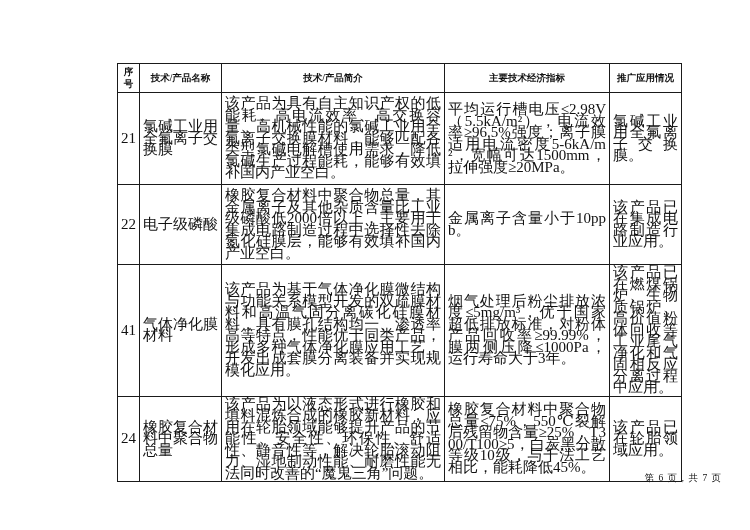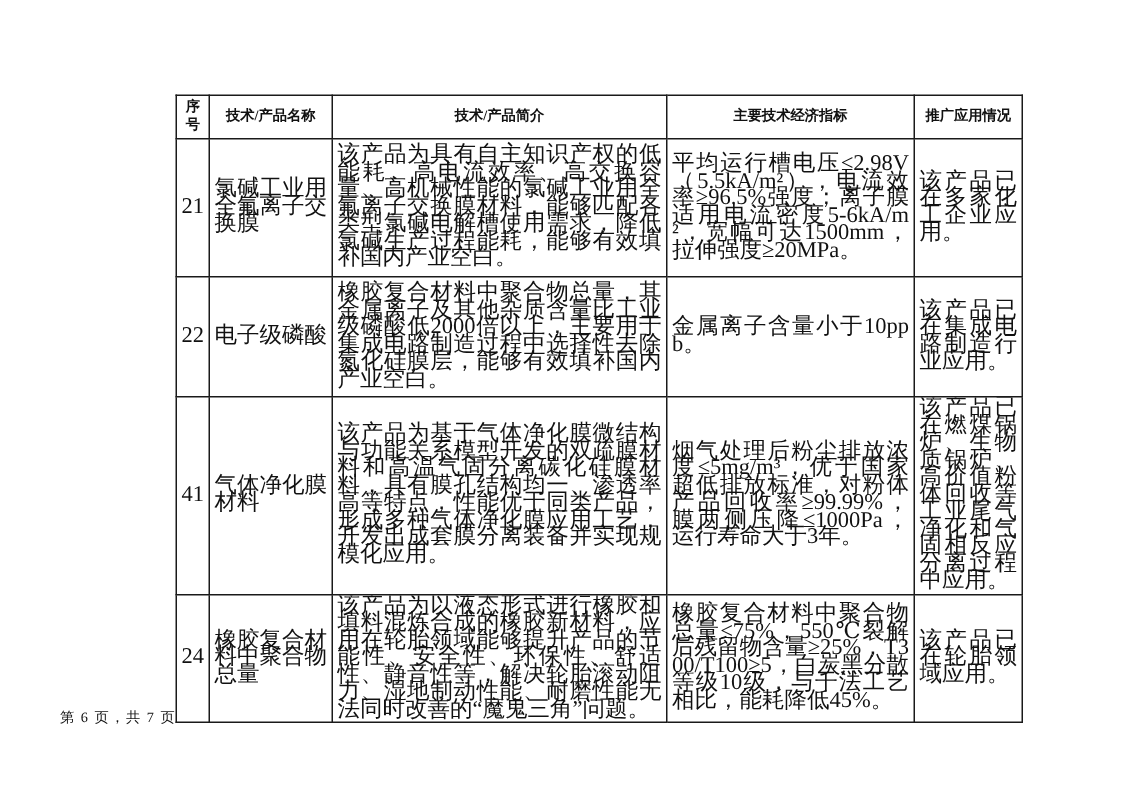--- a/index.html
+++ b/index.html
@@ -44,23 +44,23 @@
   tr.row-c { height: 95px; }
   tr.row-d { height: 85px; }
   td.c-no { text-align: center; }
   td.c-name, td.c-intro, td.c-ind, td.c-app {
     text-align: justify;
     text-align-last: left;
     text-justify: inter-character;
   }
   .footer {
     position: absolute;
-    left: 16px; top: 472px;
+    left: 0; top: 472px;
     width: 698px;
-    text-align: left;
+    text-align: right;
     font-size: 9.5px;
     color: #111111;
     letter-spacing: 1px;
   }
 </style>
 </head>
 <body>
 
 <div class="page">
 
@@ -80,21 +80,21 @@
         <th>主要技术经济指标</th>
         <th>推广应用情况</th>
       </tr>
     </thead>
     <tbody>
       <tr class="row-a">
         <td class="c-no">21</td>
         <td class="c-name">氯碱工业用全氟离子交换膜</td>
         <td class="c-intro">该产品为具有自主知识产权的低能耗、高电流效率、高交换容量、高机械性能的氯碱工业用全氟离子交换膜材料，能够匹配各类型氯碱电解槽使用需求，降低氯碱生产过程能耗，能够有效填补国内产业空白。</td>
         <td class="c-ind">平均运行槽电压≤2.98V（5.5kA/m²），电流效率≥96.5%强度；离子膜适用电流密度5-6kA/m²，宽幅可达1500mm，拉伸强度≥20MPa。</td>
-        <td class="c-app">该产品已在多家化工企业应用。</td>
+        <td class="c-app">氯碱工业用全氟离子交换膜。</td>
       </tr>
       <tr class="row-b">
         <td class="c-no">22</td>
         <td class="c-name">电子级磷酸</td>
         <td class="c-intro">橡胶复合材料中聚合物总量，其金属离子及其他杂质含量比工业级磷酸低2000倍以上，主要用于集成电路制造过程中选择性去除氮化硅膜层，能够有效填补国内产业空白。</td>
         <td class="c-ind">金属离子含量小于10ppb。</td>
         <td class="c-app">该产品已在集成电路制造行业应用。</td>
       </tr>
       <tr class="row-c">
         <td class="c-no">41</td>

